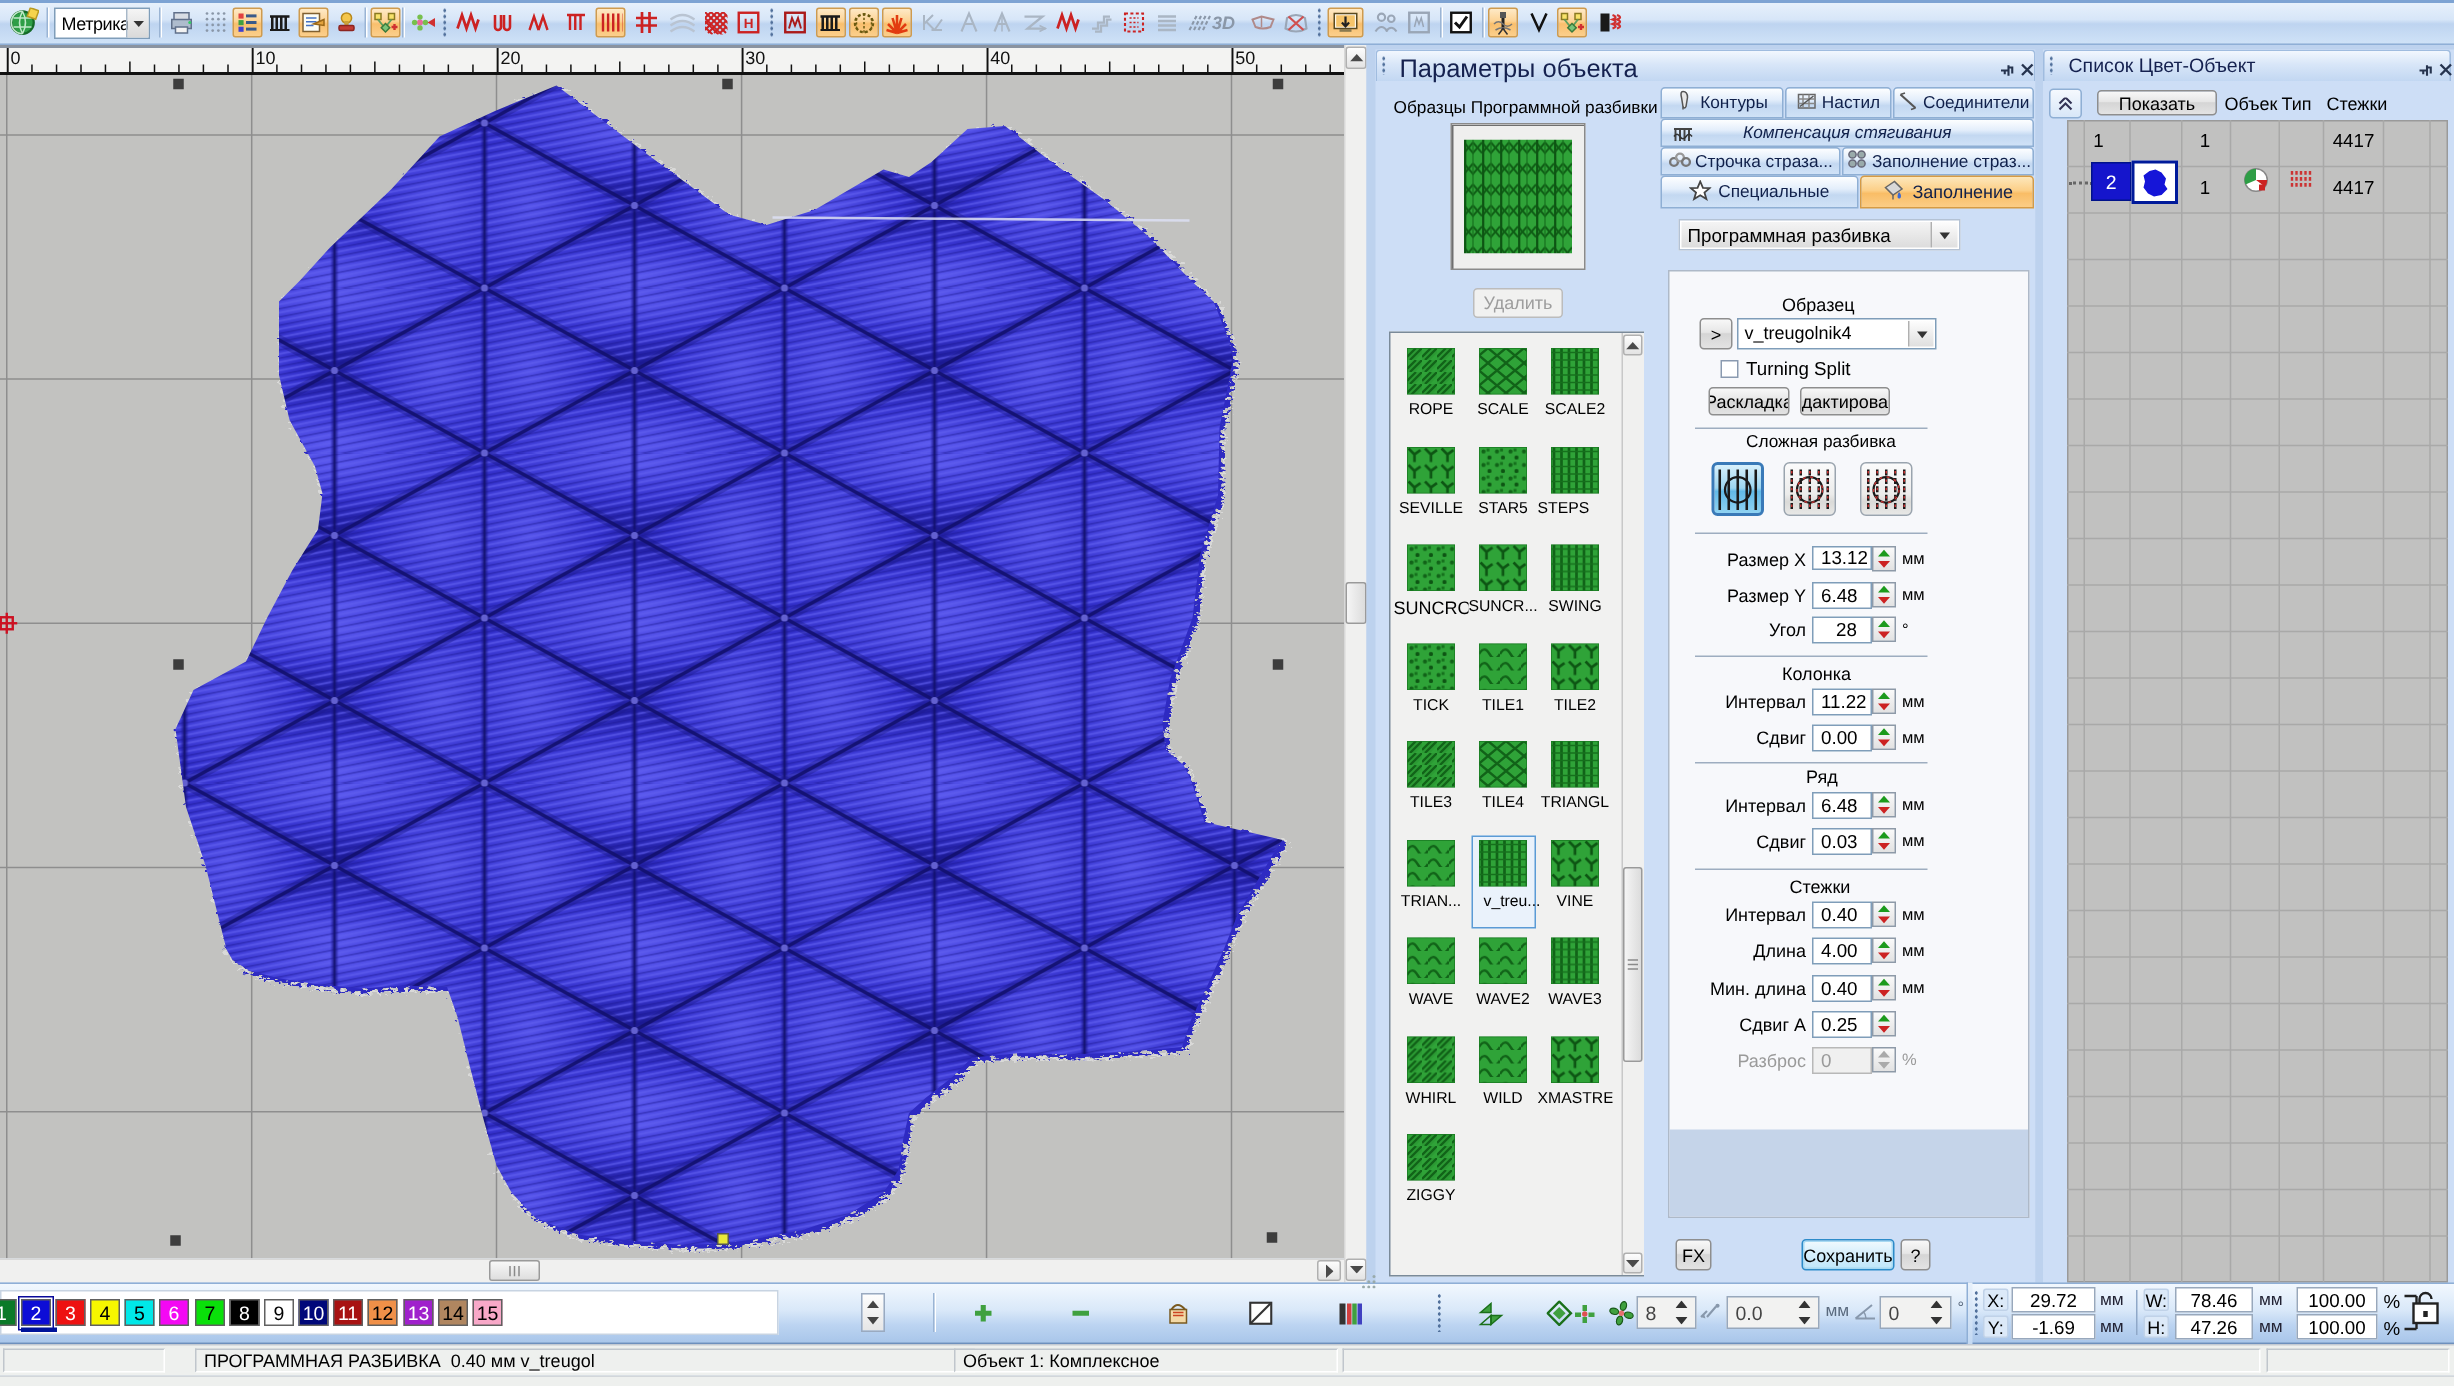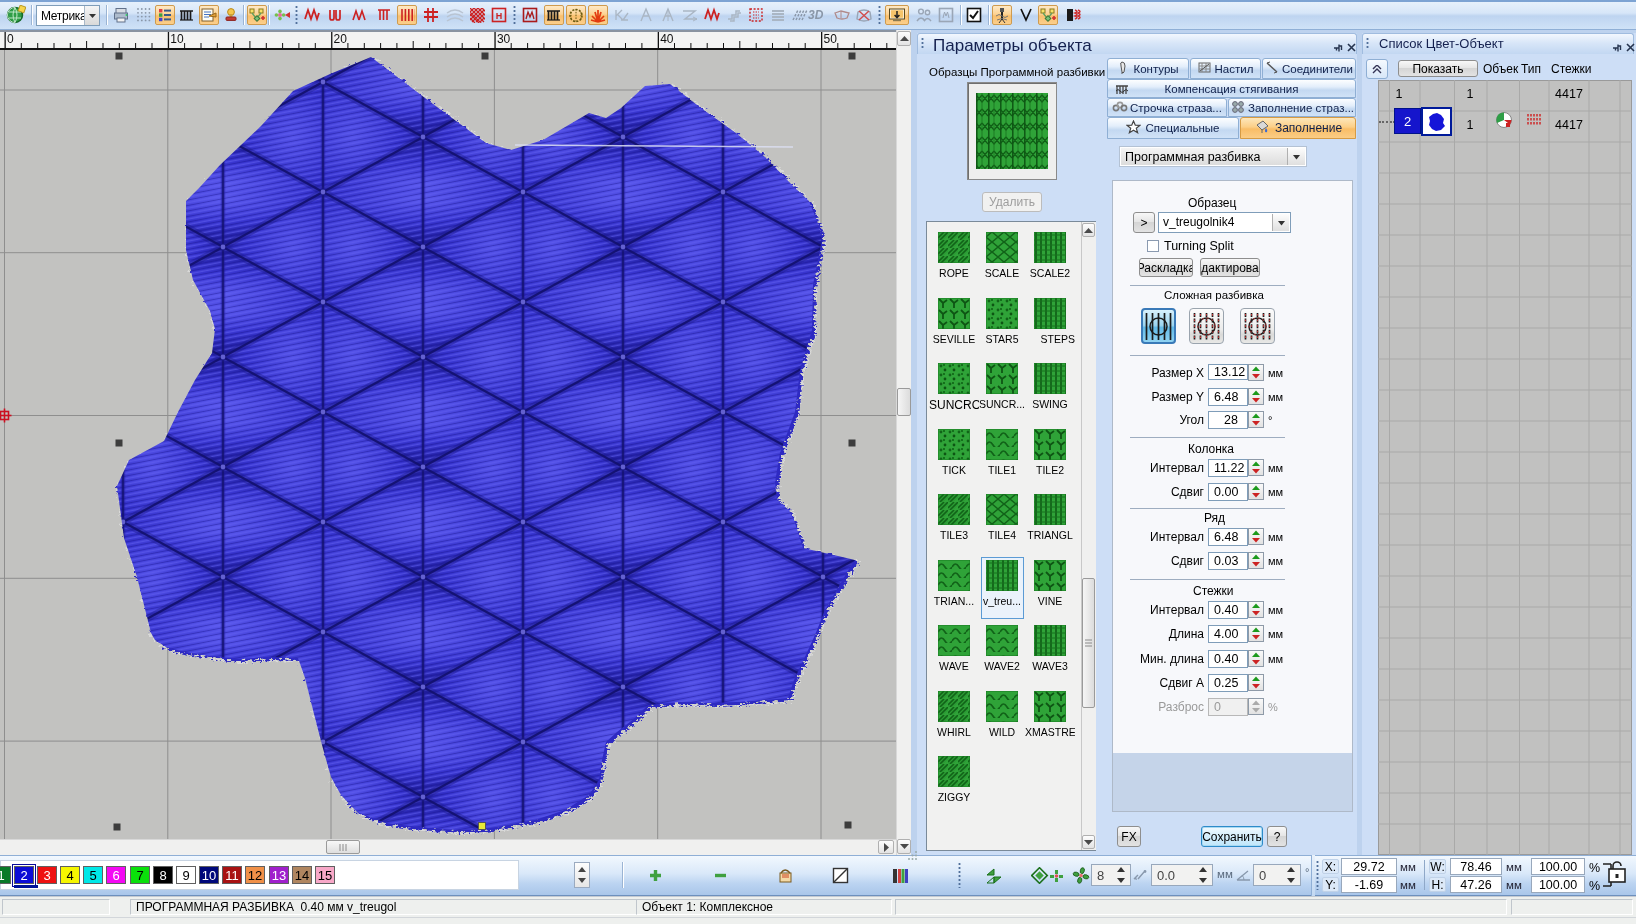--- a/index.html
+++ b/index.html
@@ -577,21 +577,21 @@
         <rect width="32" height="31" fill="url(#tp5)" stroke="#1a7a22"></rect>
       </svg></div>
     <div class="abs " style="left:929px;top:332.5px;width:50px;height:13px;font-size:10.5px;color:#000;text-align:center;white-space:nowrap;overflow:hidden">SEVILLE</div>
     <div class="abs " style="left:986px;top:297.5px;width:32px;height:31px;"><svg width="32" height="31" style="">
         <rect width="32" height="31" fill="url(#tp3)" stroke="#1a7a22"></rect>
       </svg></div>
     <div class="abs " style="left:977px;top:332.5px;width:50px;height:13px;font-size:10.5px;color:#000;text-align:center;white-space:nowrap;overflow:hidden">STAR5</div>
     <div class="abs " style="left:1034px;top:297.5px;width:32px;height:31px;"><svg width="32" height="31" style="">
         <rect width="32" height="31" fill="url(#tp2)" stroke="#1a7a22"></rect>
       </svg></div>
-    <div class="abs " style="left:1025px;top:332.5px;width:50px;height:13px;font-size:10.5px;color:#000;text-align:right;white-space:nowrap;overflow:hidden">STEPS</div>
+    <div class="abs " style="left:1025px;top:332.5px;width:50px;height:13px;font-size:10.5px;color:#000;text-align:left;white-space:nowrap;overflow:hidden">STEPS</div>
     <div class="abs " style="left:938px;top:363.0px;width:32px;height:31px;"><svg width="32" height="31" style="">
         <rect width="32" height="31" fill="url(#tp3)" stroke="#1a7a22"></rect>
       </svg></div>
     <div class="abs " style="left:929px;top:398.0px;width:50px;height:13px;font-size:12px;color:#000;text-align:center;white-space:nowrap;overflow:hidden">SUNCROS</div>
     <div class="abs " style="left:986px;top:363.0px;width:32px;height:31px;"><svg width="32" height="31" style="">
         <rect width="32" height="31" fill="url(#tp5)" stroke="#1a7a22"></rect>
       </svg></div>
     <div class="abs " style="left:977px;top:398.0px;width:50px;height:13px;font-size:10.5px;color:#000;text-align:center;white-space:nowrap;overflow:hidden">SUNCR...</div>
     <div class="abs " style="left:1034px;top:363.0px;width:32px;height:31px;"><svg width="32" height="31" style="">
         <rect width="32" height="31" fill="url(#tp2)" stroke="#1a7a22"></rect>
@@ -622,21 +622,21 @@
       </svg></div>
     <div class="abs " style="left:1025px;top:529.0px;width:50px;height:13px;font-size:10.5px;color:#000;text-align:center;white-space:nowrap;overflow:hidden">TRIANGL</div>
     <div class="abs " style="left:938px;top:559.5px;width:32px;height:31px;"><svg width="32" height="31" style="">
         <rect width="32" height="31" fill="url(#tp4)" stroke="#1a7a22"></rect>
       </svg></div>
     <div class="abs " style="left:929px;top:594.5px;width:50px;height:13px;font-size:10.5px;color:#000;text-align:center;white-space:nowrap;overflow:hidden">TRIAN...</div>
     <div class="abs " style="left:981px;top:556.5px;width:43px;height:62px;border:1px solid #5b9bd5;background:#eaf2fb"></div>
     <div class="abs " style="left:986px;top:559.5px;width:32px;height:31px;"><svg width="32" height="31" style="">
         <rect width="32" height="31" fill="url(#tp2)" stroke="#1a7a22"></rect>
       </svg></div>
-    <div class="abs " style="left:977px;top:594.5px;width:50px;height:13px;font-size:10.5px;color:#000;text-align:center;white-space:nowrap;overflow:hidden">v_treu...</div>
+    <div class="abs " style="left:977px;top:594.5px;width:50px;height:13px;font-size:10.5px;color:#000;text-align:right;white-space:nowrap;overflow:hidden">v_treu...</div>
     <div class="abs " style="left:1034px;top:559.5px;width:32px;height:31px;"><svg width="32" height="31" style="">
         <rect width="32" height="31" fill="url(#tp5)" stroke="#1a7a22"></rect>
       </svg></div>
     <div class="abs " style="left:1025px;top:594.5px;width:50px;height:13px;font-size:10.5px;color:#000;text-align:center;white-space:nowrap;overflow:hidden">VINE</div>
     <div class="abs " style="left:938px;top:625.0px;width:32px;height:31px;"><svg width="32" height="31" style="">
         <rect width="32" height="31" fill="url(#tp4)" stroke="#1a7a22"></rect>
       </svg></div>
     <div class="abs " style="left:929px;top:660.0px;width:50px;height:13px;font-size:10.5px;color:#000;text-align:center;white-space:nowrap;overflow:hidden">WAVE</div>
     <div class="abs " style="left:986px;top:625.0px;width:32px;height:31px;"><svg width="32" height="31" style="">
         <rect width="32" height="31" fill="url(#tp4)" stroke="#1a7a22"></rect>
@@ -668,21 +668,21 @@
         </svg></span>Контуры</div>
     <div class="abs bluetab" style="left:1190px;top:58px;width:71px;height:21px;"><span style="margin-right:3px"><svg width="14" height="13" style="">
           <rect x="1" y="2" width="11" height="9" fill="none" stroke="#666"></rect>
           <path d="M1,5 h11 M1,8 h11 M4,2 v9 M8,2 v9" stroke="#888"></path>
           <path d="M2,10 L11,3" stroke="#555"></path>
         </svg></span>Настил</div>
     <div class="abs bluetab" style="left:1262px;top:58px;width:94px;height:21px;"><span style="margin-right:2px"><svg width="15" height="13" style="">
           <path d="M2,2 L12,11" stroke="#555" stroke-width="1.4"></path>
           <path d="M2,2 l3,-1 M12,11 l-3,1" stroke="#555"></path>
         </svg></span>Соединители</div>
-    <div class="abs bluetab" style="left:1107px;top:79px;width:249px;height:19px;"><span style="position:absolute;left:6px;top:2px"><svg width="16" height="14" style="">
+    <div class="abs bluetab" style="left:1107px;top:79px;width:249px;height:19px;font-style:italic;"><span style="position:absolute;left:6px;top:2px"><svg width="16" height="14" style="">
           <path d="M2,4 h12 M3,4 v8 M6,4 v8 M9,4 v8 M12,4 v8" stroke="#444" stroke-width="1.3"></path>
           <path d="M2,9 q2,-3 4,0 q2,3 4,0 q2,-3 4,0" stroke="#333" fill="none"></path>
         </svg></span>Компенсация стягивания</div>
     <div class="abs bluetab" style="left:1107px;top:98px;width:120px;height:19px;"><span style="margin-right:2px"><svg width="16" height="13" style="">
           <circle cx="4" cy="8" r="2.6" fill="none" stroke="#777" stroke-width="1.6"></circle>
           <circle cx="8" cy="5" r="2.6" fill="none" stroke="#999" stroke-width="1.6"></circle>
           <circle cx="12" cy="8" r="2.6" fill="none" stroke="#777" stroke-width="1.6"></circle>
         </svg></span>Строчка страза...</div>
     <div class="abs bluetab" style="left:1228px;top:98px;width:128px;height:19px;"><span style="margin-right:2px"><svg width="16" height="14" style="">
           <circle cx="5" cy="4" r="2.4" fill="#9aa" stroke="#667"></circle>

